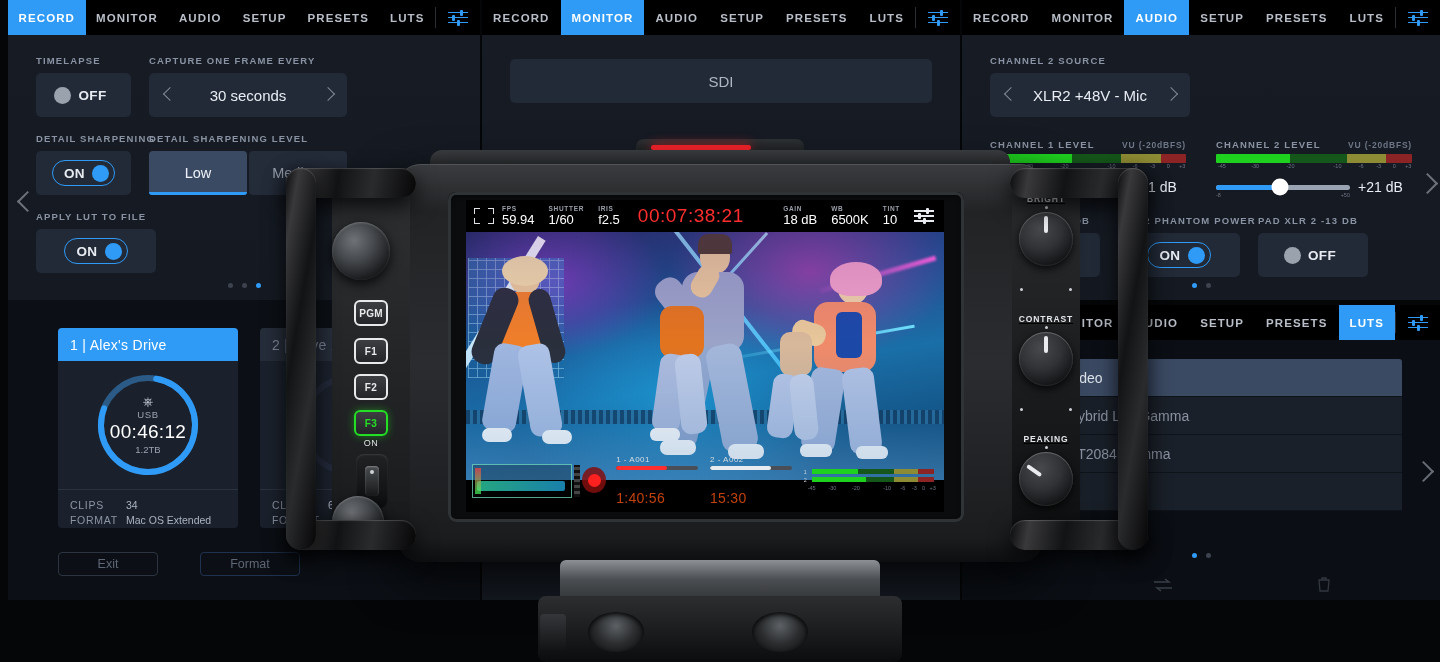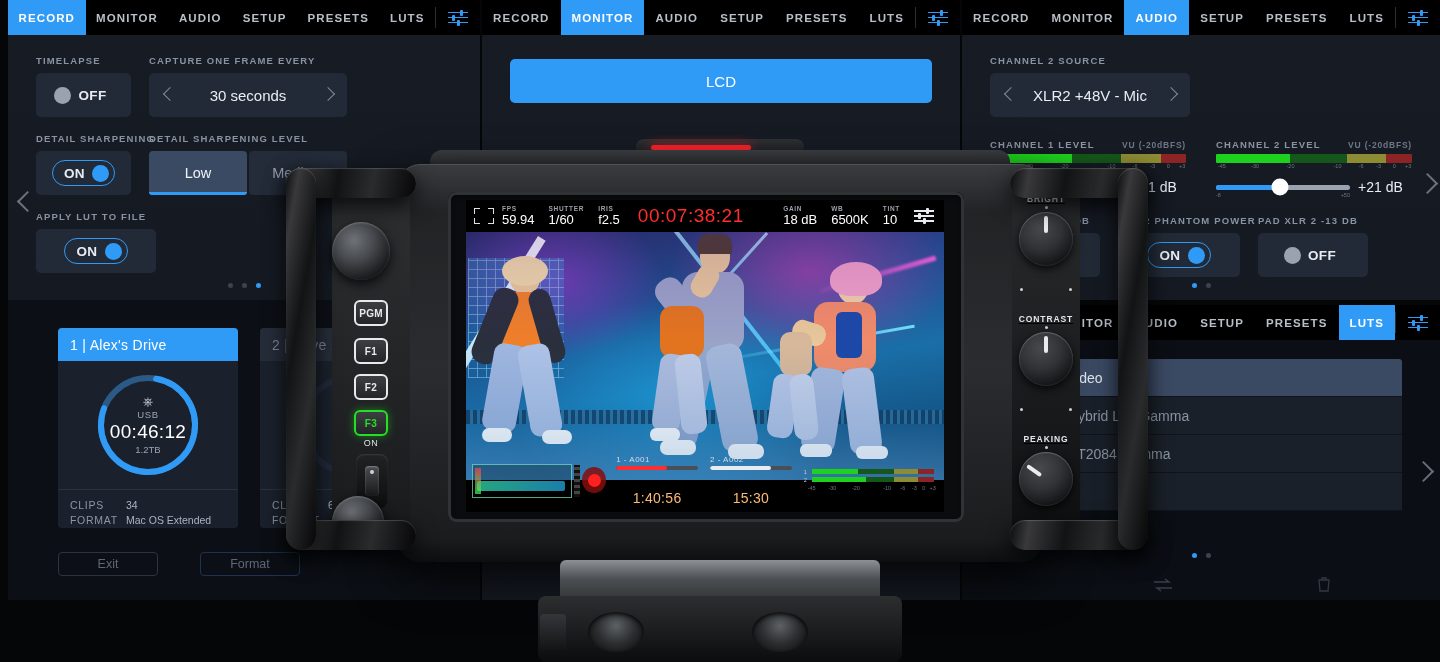--- a/index.html
+++ b/index.html
@@ -251,21 +251,21 @@
     position:absolute; left:0; bottom:14px; width:478px; height:36px;
     display:flex; align-items:center; padding: 0 6px; gap: 0;
   }
   .rec-dot { width:26px;height:26px;border-radius:50%;background:rgba(130,14,14,.85);
              display:flex;align-items:center;justify-content:center; margin:0 10px 0 110px;}
   .rec-dot i { width:13px;height:13px;border-radius:50%; background:#ff2020; }
   .card-slot { width: 88px; margin-right: 12px; }
   .card-name { font-size:8px; color:#d6dbe2; letter-spacing:.5px; margin-bottom:2px; }
   .card-bar { height:4px; border-radius:2px; background:#4a4f57; position:relative; overflow:hidden;}
   .card-bar i { position:absolute; left:0;top:0;bottom:0; border-radius:2px;}
-  .card-time { font-size:14px; color:#fdba74; margin-top:20px; letter-spacing:.3px;text-align:center;}
+  .card-time { font-size:14px; color:#c2410c; margin-top:20px; letter-spacing:.3px;}
 
   .audio-mini { width: 140px; margin-left:auto; margin-right:4px; }
   .am-row { display:flex; align-items:center; gap:3px; margin-bottom:2px;}
   .am-n { font-size:5.5px; color:#c9cfd8; width:5px;}
   .am-meter { flex:1; height:5px; display:flex; }
 
   
   .handle {
     position:absolute; border-radius: 60px;
     background: linear-gradient(100deg,#0a0b0c 0%, #39393b 14%, #121314 40%, #2a2b2d 66%, #060607 100%);
@@ -562,22 +562,22 @@
             <i></i>
             <i></i>
             <b></b>
             <b></b>
             <b></b>
           </span>
       </div>
     </div>
     <div class="panel-body tall">
       <div class="lcdsdi">
-        <div class="seg2 sel">
-            <span>LCD</span>
+        <div class="seg2">
+            <span>SDI</span>
           </div>
       </div>
     </div>
   </div>
 
   <div class="panel panel-audio">
     <div class="tabbar">
       <div class="tab">
           <span>RECORD</span>
         </div>

